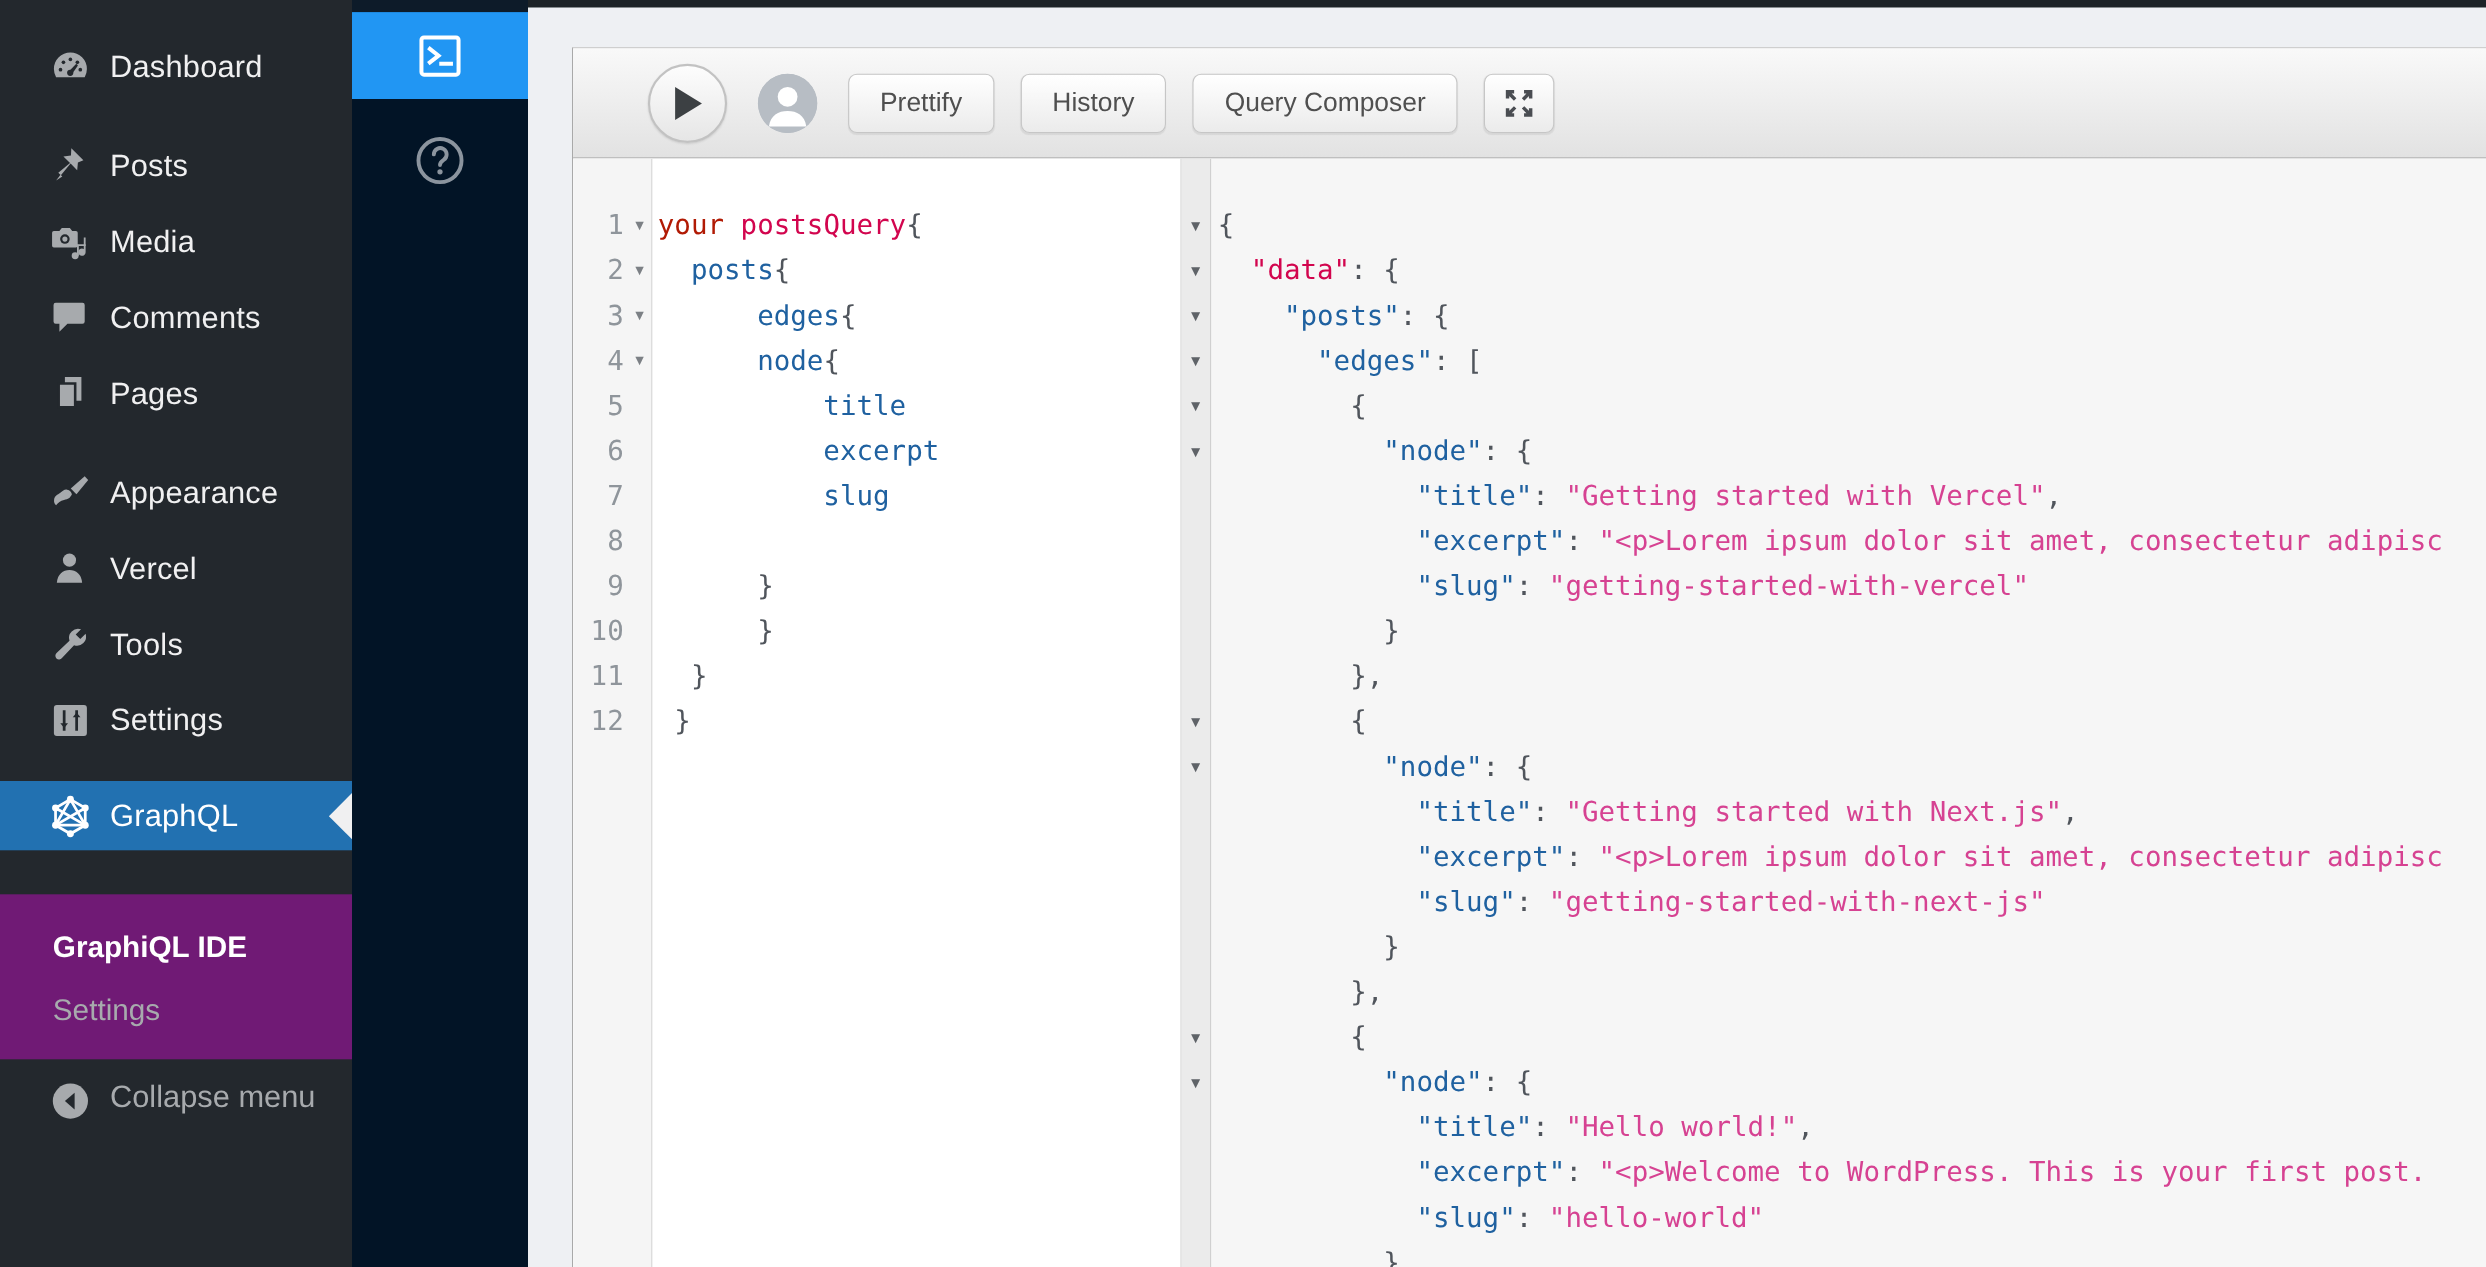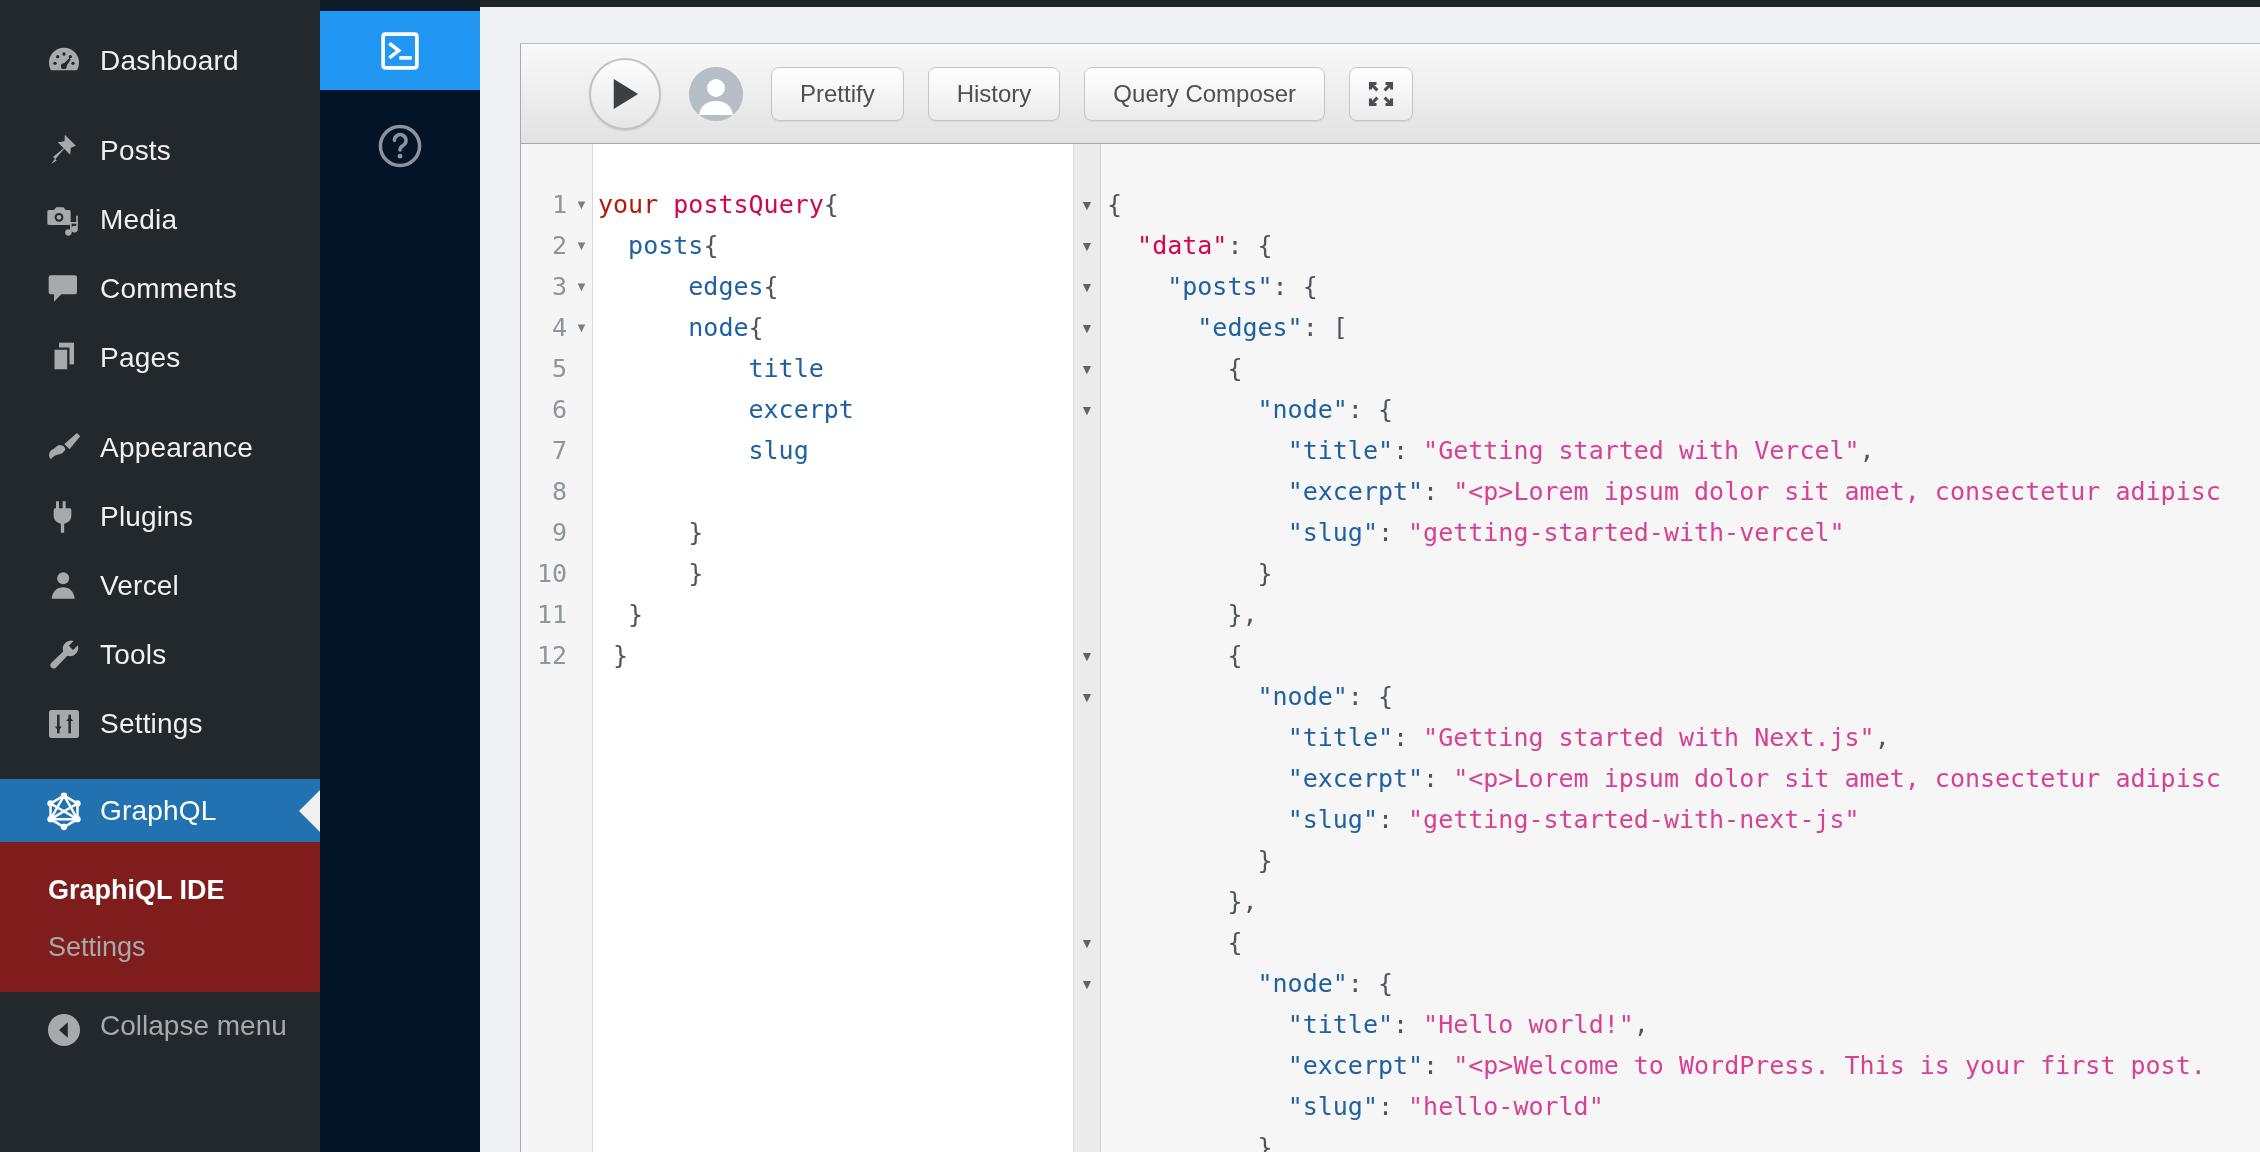--- a/index.html
+++ b/index.html
@@ -12,21 +12,21 @@
   .sidebar{position:absolute;left:0;top:0;width:320px;height:1152px;background:#23282d;z-index:3;}
   .menu{padding-top:26px;}
   .menu-item{height:69px;display:flex;align-items:center;cursor:pointer;}
   .menu-item .mi-icon{width:40px;height:40px;margin:0 16px 0 44px;flex:none;display:flex;align-items:center;justify-content:center;}
   .menu-item .mi-label{color:#f0f0f1;font-size:28px;letter-spacing:.2px;}
   .menu-sep{height:21px;}
   .menu-item.active-parent{background:#2271b1;height:63px;position:relative;}
   .menu-item.active-parent .mi-label{color:#ffffff;}
   .submenu-arrow{position:absolute;right:0;top:50%;margin-top:-21px;width:0;height:0;
     border-top:21px solid transparent;border-bottom:21px solid transparent;border-right:21px solid #f0f0f1;}
-  .submenu{background:#7f1d1d;padding:20px 0 16px 0;}
+  .submenu{background:#701a75;padding:20px 0 16px 0;margin-top:40px;}
   .submenu-item{height:57px;display:flex;align-items:center;padding-left:48px;cursor:pointer;}
   .submenu-item.current{color:#ffffff;font-weight:bold;font-size:27px;}
   .submenu-item.plain{color:#a7aaad;font-size:27px;}
   .collapse-row{margin-top:18px;height:55px;display:flex;align-items:flex-start;cursor:pointer;}
   .collapse-row .mi-icon{width:40px;height:40px;margin:0 16px 0 44px;}
   .collapse-row .mi-label{color:#a7aaad;font-size:28px;}
   
   .activity{position:absolute;left:320px;top:0;width:160px;height:1152px;background:#021426;z-index:2;}
   .activity-topstrip{position:absolute;left:0;top:0;width:160px;height:11px;background:#0d1b29;}
   .activity-tile{position:absolute;left:0;top:11px;width:160px;height:79px;background:#2196f3;
@@ -139,28 +139,20 @@
           <svg width="40" height="40" viewBox="0 0 24 24">
             <path d="M12.2 9.6L19.8 3l1.9 2-6.4 7.8z" fill="#a7aaad"></path>
             <path d="M12.8 12.9c-1.2 2.1-1.8 2.4-4.3 3-2 .5-3.2 1.3-4.3 2.9-.8-.6-1.3-1.7-1.1-3 .3-2.3 1.8-2.6 3.4-3.8 1.5-1.1 2.2-2 3.7-1.7 1.5.2 2.6 1.4 2.6 2.6z" fill="#a7aaad"></path>
           </svg>
         </span>
         <span class="mi-label">Appearance</span>
       </div>
       <div class="menu-item">
         <span class="mi-icon">
           <svg width="40" height="40" viewBox="0 0 24 24">
-            <path d="M9 2.6v4.2h2.2V2.6h1.8v4.2h2.4a1 1 0 0 1 1 1v3.4a4.9 4.9 0 0 1-4.3 4.8v5.4h-2v-5.4a4.9 4.9 0 0 1-4.3-4.8V7.8a1 1 0 0 1 1-1h.4V2.6z" fill="#a7aaad"></path>
-          </svg>
-        </span>
-        <span class="mi-label">Plugins</span>
-      </div>
-      <div class="menu-item">
-        <span class="mi-icon">
-          <svg width="40" height="40" viewBox="0 0 24 24">
             <circle cx="11.5" cy="7.3" r="3.6" fill="#a7aaad"></circle>
             <path d="M4.6 19.6c.4-4.6 3.3-6.9 6.9-6.9s6.5 2.3 6.9 6.9z" fill="#a7aaad"></path>
           </svg>
         </span>
         <span class="mi-label">Vercel</span>
       </div>
       <div class="menu-item">
         <span class="mi-icon">
           <svg width="40" height="40" viewBox="0 0 24 24">
             <path d="M20.3 6.1a5 5 0 0 1-6.3 6.3l-6.6 6.9a2 2 0 1 1-2.8-2.8l6.9-6.6a5 5 0 0 1 6.3-6.3l-2.9 2.9 2.5 2.5z" fill="#a7aaad"></path>

